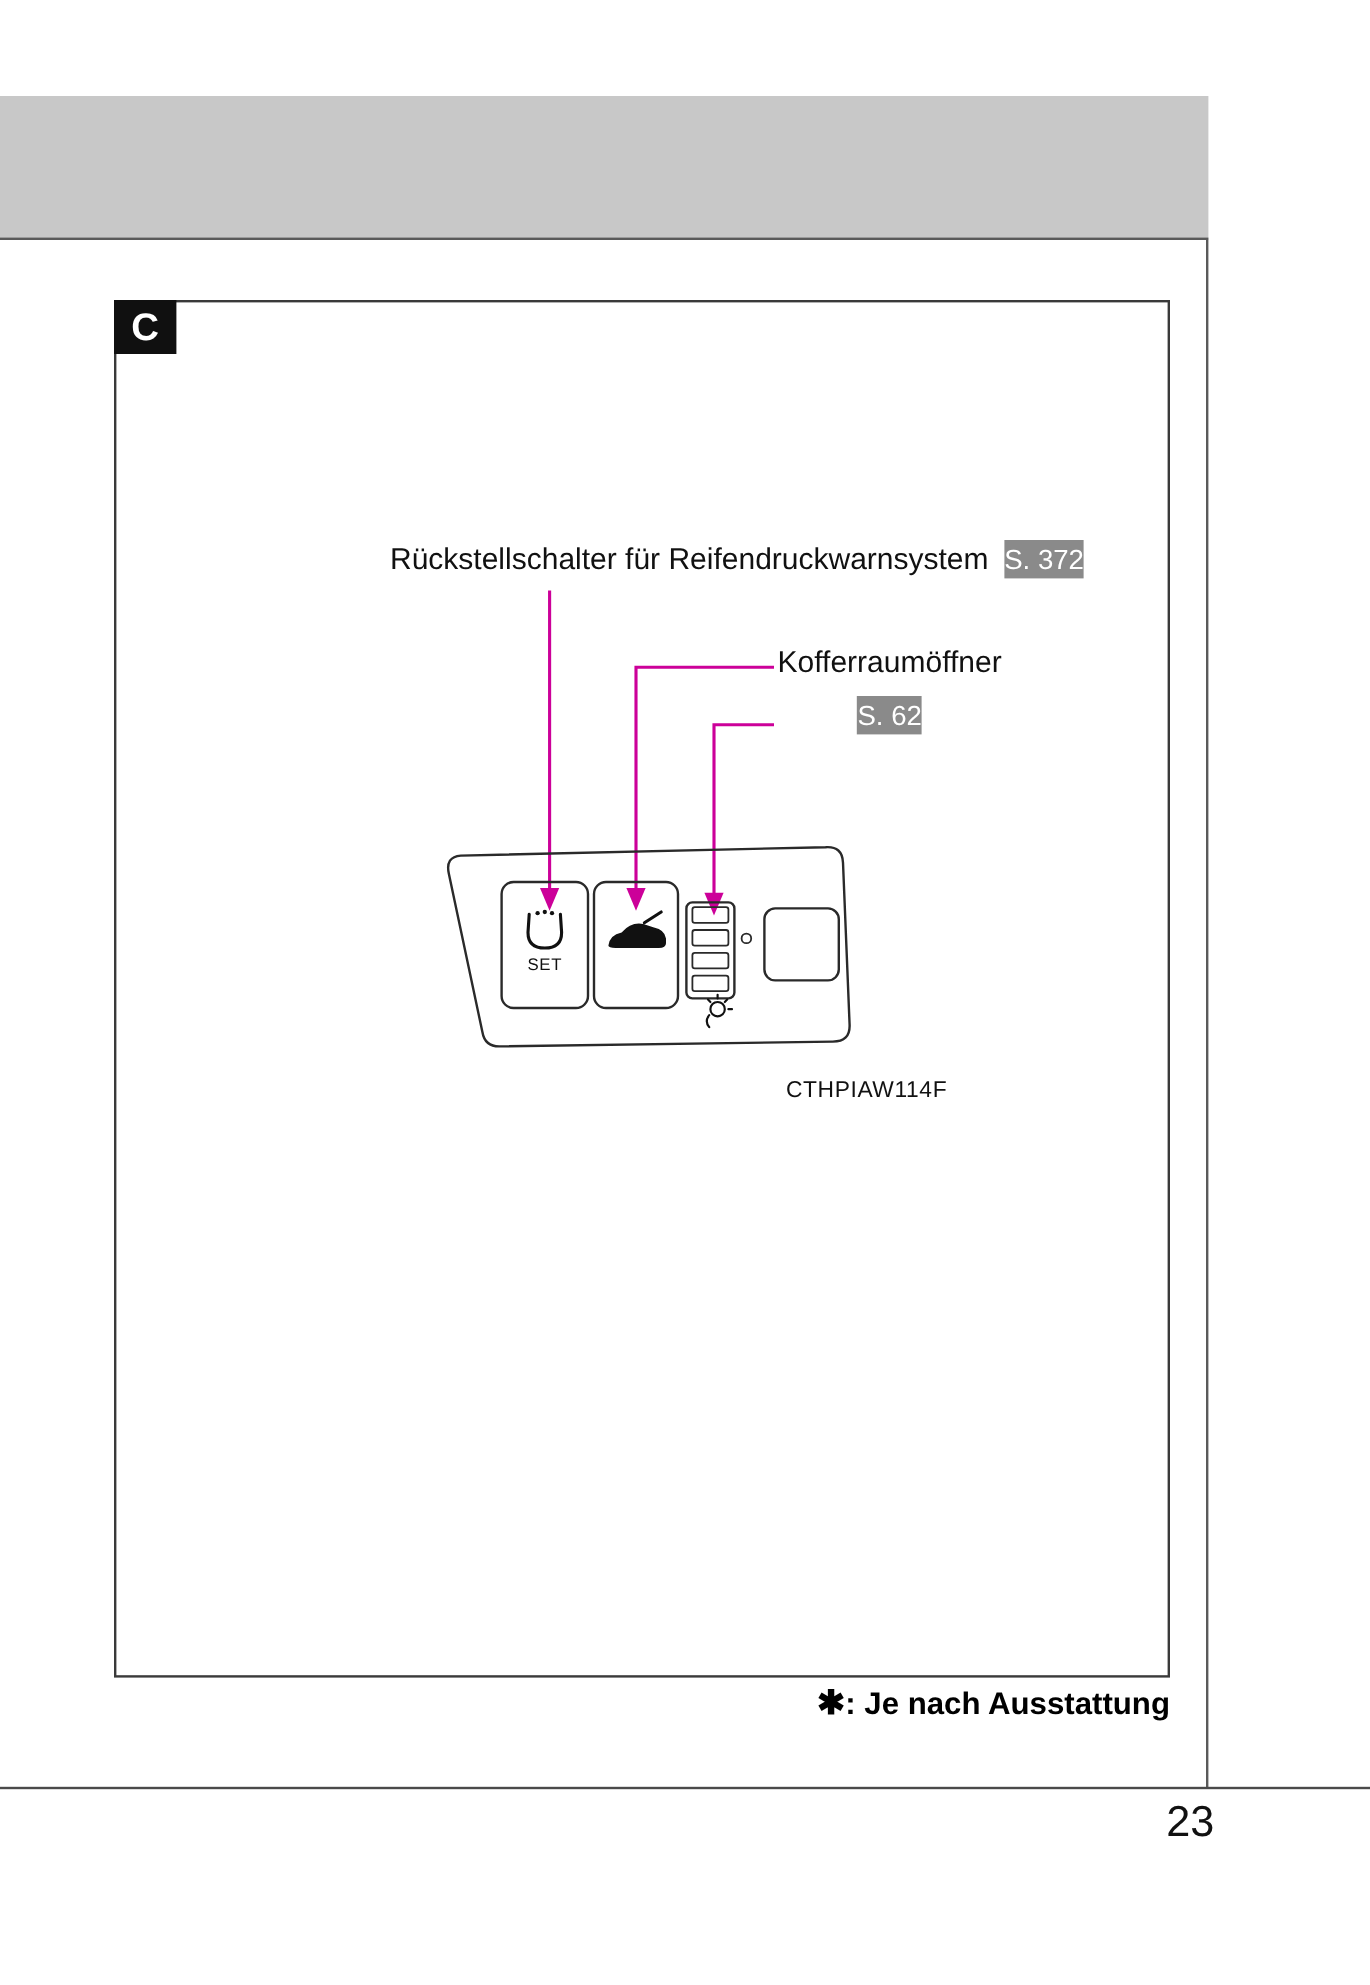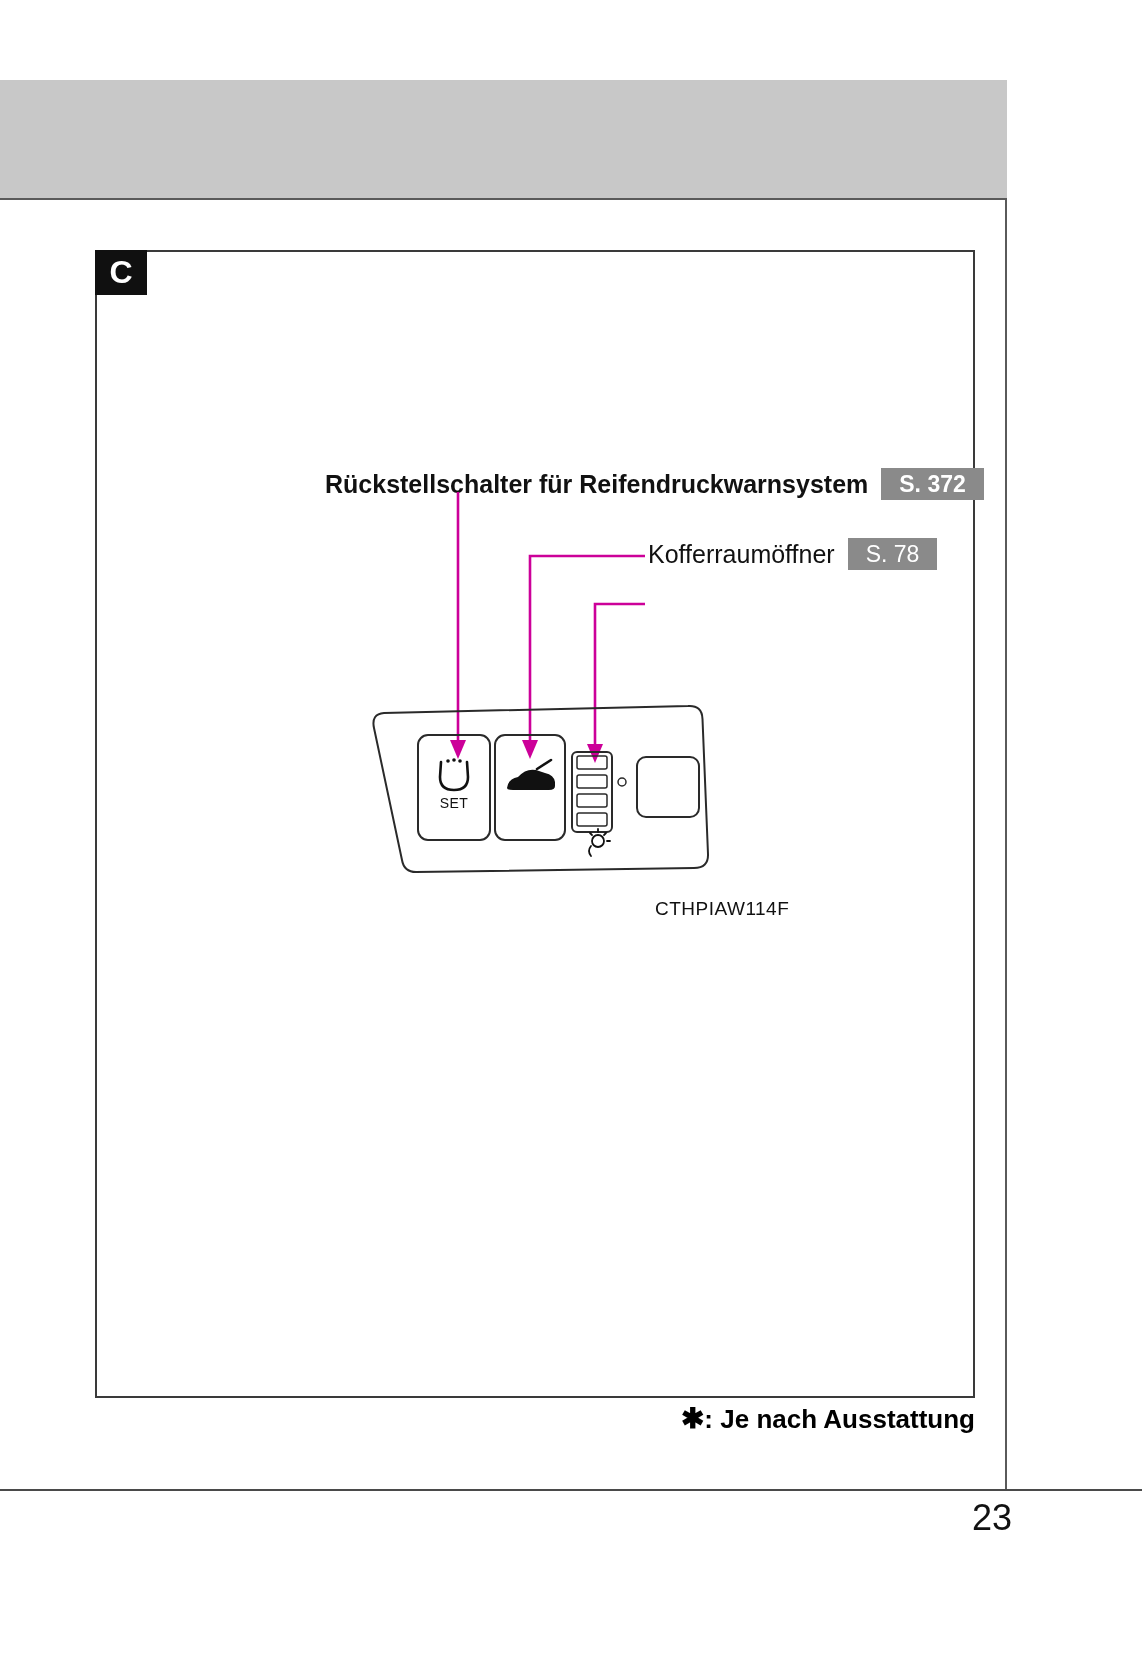--- a/index.html
+++ b/index.html
@@ -32,21 +32,21 @@
   .callout {
     position:absolute; display:flex; align-items:center; gap:13px;
     font-size:25px; white-space:nowrap; color:#111;
   }
   .callout-multi {
     position:absolute; font-size:25px; line-height:34px; color:#111; white-space:nowrap;
   }
   .callout-multi .line2 { display:flex; align-items:center; gap:13px; }
   .page-ref {
     background:#8a8a8a; color:#ffffff; font-size:23px; line-height:32px;
-    padding:0 18px; display:inline-block;
+    padding:0 0; display:inline-block;
   }
   .arrows {
     position:absolute; left:0; top:0; pointer-events:none;
   }
   .diagram {
     position:absolute; left:358px; top:698px;
   }
   .figure-caption {
     position:absolute; left:655px; top:898px; font-size:19px; color:#111;
     letter-spacing:0.5px;
@@ -66,28 +66,28 @@
 
 <div class="header-band"></div>
 
 <div class="v-rule"></div>
 
 <div class="bottom-rule"></div>
 
 <div class="content-box"></div>
 <div class="section-badge">C</div>
 
-<div class="callout" style="left:325px; top:468px;font-weight:bold;">
+<div class="callout" style="left:325px; top:450px;">
   <span>Rückstellschalter für Reifendruckwarnsystem</span>
   <span class="page-ref">S. 372</span>
 </div>
 
-<div class="callout" style="left:648px; top:538px;">
+<div class="callout" style="left:648px; top:538px;flex-direction:column;">
   <span>Kofferraumöffner</span>
-  <span class="page-ref">S. 78</span>
+  <span class="page-ref">S. 62</span>
 </div>
 
 <div class="callout-multi" style="left:648px; top:588px;">
 </div>
 
 <svg class="arrows" width="1142" height="1654" viewBox="0 0 1142 1654">
   <g fill="none" stroke="#cc0099" stroke-width="2.6">
     <path d="M458,492 L458,742"></path>
     <path d="M645,556 L530,556 L530,742"></path>
     <path d="M645,604 L595,604 L595,746"></path>

